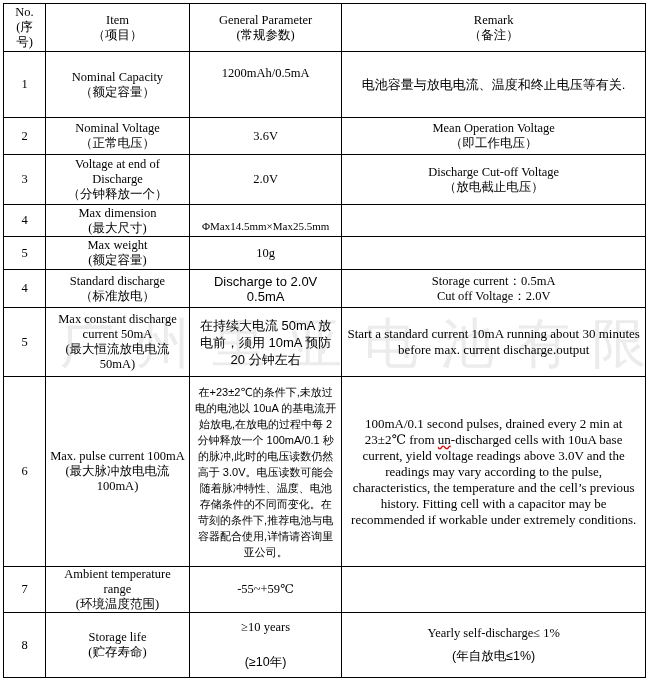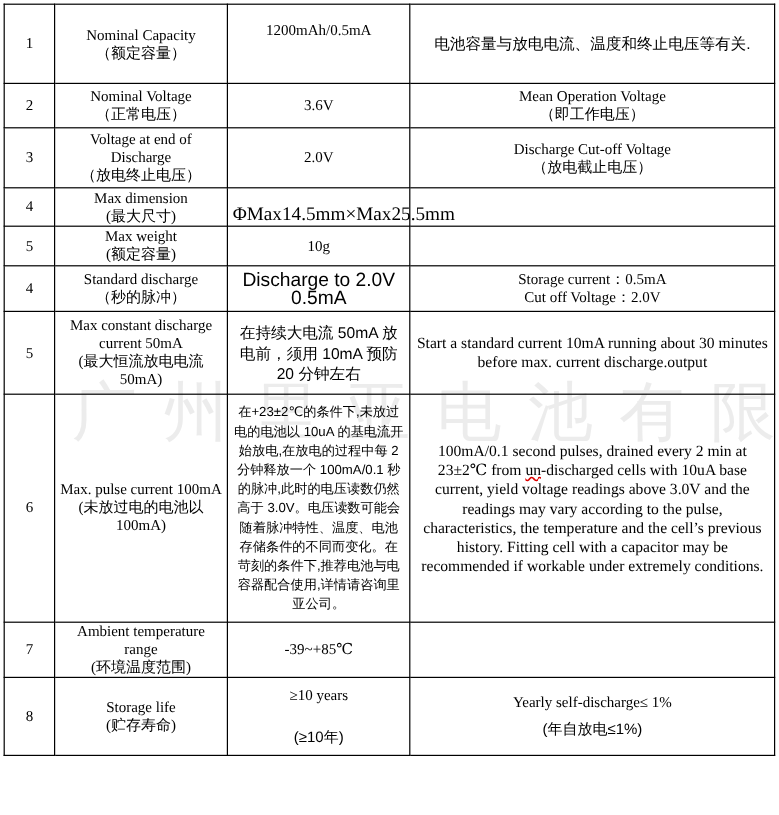--- a/index.html
+++ b/index.html
@@ -28,20 +28,38 @@
 <div class="watermark">广州里亚电池有限公司</div>
 
 <table class="spec">
   <colgroup>
     <col class="c-no">
       <col class="c-item">
       <col class="c-param">
       <col class="c-rem">
   </colgroup>
   <tbody>
+      <tr style="height:48px">
+    <td>
+      <span class="line">No.</span>
+      <span class="line">(序号)</span>
+    </td>
+    <td>
+      <span class="line">Item</span>
+      <span class="line">（项目）</span>
+    </td>
+    <td>
+      <span class="line">General Parameter</span>
+      <span class="line">(常规参数)</span>
+    </td>
+    <td>
+      <span class="line">Remark</span>
+      <span class="line">（备注）</span>
+    </td>
+  </tr>
 
   <tr style="height:66px">
     <td>1</td>
     <td>
       <span class="line">Nominal Capacity</span>
       <span class="line">（额定容量）</span>
     </td>
     <td style="vertical-align:top;padding-top:14px">1200mAh/0.5mA</td>
     <td class="left sans" style="font-size:13px;line-height:17px">电池容量与放电电流、温度和终止电压等有关.</td>
   </tr>
@@ -57,56 +75,56 @@
       <span class="line">Mean Operation Voltage</span>
       <span class="line">（即工作电压）</span>
     </td>
   </tr>
 
   <tr style="height:50px">
     <td>3</td>
     <td>
       <span class="line">Voltage at end of</span>
       <span class="line">Discharge</span>
-      <span class="line">（放电终止电压）</span>
+      <span class="line">（分钟释放一个）</span>
     </td>
     <td>2.0V</td>
     <td>
       <span class="line">Discharge Cut-off Voltage</span>
       <span class="line">（放电截止电压）</span>
     </td>
   </tr>
 
   <tr style="height:32px">
     <td>4</td>
     <td>
       <span class="line">Max dimension</span>
       <span class="line">(最大尺寸)</span>
     </td>
-    <td style="vertical-align:bottom;padding-bottom:2px;font-size:16px">ΦMax14.5mm×Max25.5mm</td>
+    <td style="vertical-align:bottom;padding-bottom:2px;font-size:11px">ΦMax14.5mm×Max25.5mm</td>
     <td></td>
   </tr>
 
   <tr style="height:33px">
     <td>5</td>
     <td>
       <span class="line">Max weight</span>
       <span class="line">(额定容量)</span>
     </td>
     <td>10g</td>
     <td></td>
   </tr>
 
   <tr style="height:38px">
     <td>4</td>
     <td>
       <span class="line">Standard discharge</span>
-      <span class="line">（秒的脉冲）</span>
+      <span class="line">（标准放电）</span>
     </td>
-    <td class="sans" style="font-size:16px">Discharge to 2.0V 0.5mA</td>
+    <td class="sans" style="font-size:13px">Discharge to 2.0V 0.5mA</td>
     <td>
       <span class="line">Storage current：0.5mA</span>
       <span class="line">Cut off Voltage：2.0V</span>
     </td>
   </tr>
 
   <tr style="height:69px">
     <td>5</td>
     <td>
       <span class="line">Max constant discharge</span>
@@ -114,35 +132,35 @@
       <span class="line">(最大恒流放电电流 50mA)</span>
     </td>
     <td class="left sans" style="font-size:13px;line-height:17px">在持续大电流 50mA 放电前，须用 10mA 预防 20 分钟左右</td>
     <td class="just" style="font-size:13px;line-height:16px">Start a standard current 10mA running about 30 minutes before max. current discharge.output</td>
   </tr>
 
   <tr style="height:190px">
     <td>6</td>
     <td>
       <span class="line">Max. pulse current 100mA</span>
-      <span class="line">(未放过电的电池以 100mA)</span>
+      <span class="line">(最大脉冲放电电流 100mA)</span>
     </td>
     <td class="left sans" style="font-size:11px;line-height:16px;padding:2px 5px">在+23±2℃的条件下,未放过电的电池以 10uA 的基电流开始放电,在放电的过程中每 2 分钟释放一个 100mA/0.1 秒的脉冲,此时的电压读数仍然高于 3.0V。电压读数可能会随着脉冲特性、温度、电池存储条件的不同而变化。在苛刻的条件下,推荐电池与电容器配合使用,详情请咨询里亚公司。</td>
     <td class="left" style="font-size:13px;line-height:16px;padding:2px 5px">
       <span>100mA/0.1 second pulses, drained every 2 min at 23±2℃  from </span><span class="underline-wavy">un</span><span>-discharged cells with 10uA base current, yield voltage readings above 3.0V and the readings may vary according to the pulse, characteristics, the temperature and the cell’s previous history. Fitting cell with a capacitor may be recommended if workable under extremely conditions.</span>
     </td>
   </tr>
 
   <tr style="height:46px">
     <td>7</td>
     <td>
       <span class="line">Ambient temperature range</span>
       <span class="line">(环境温度范围)</span>
     </td>
-    <td>-39~+85℃</td>
+    <td>-55~+59℃</td>
     <td></td>
   </tr>
 
   <tr style="height:65px">
     <td>8</td>
     <td>
       <span class="line">Storage life</span>
       <span class="line">(贮存寿命)</span>
     </td>
     <td>

